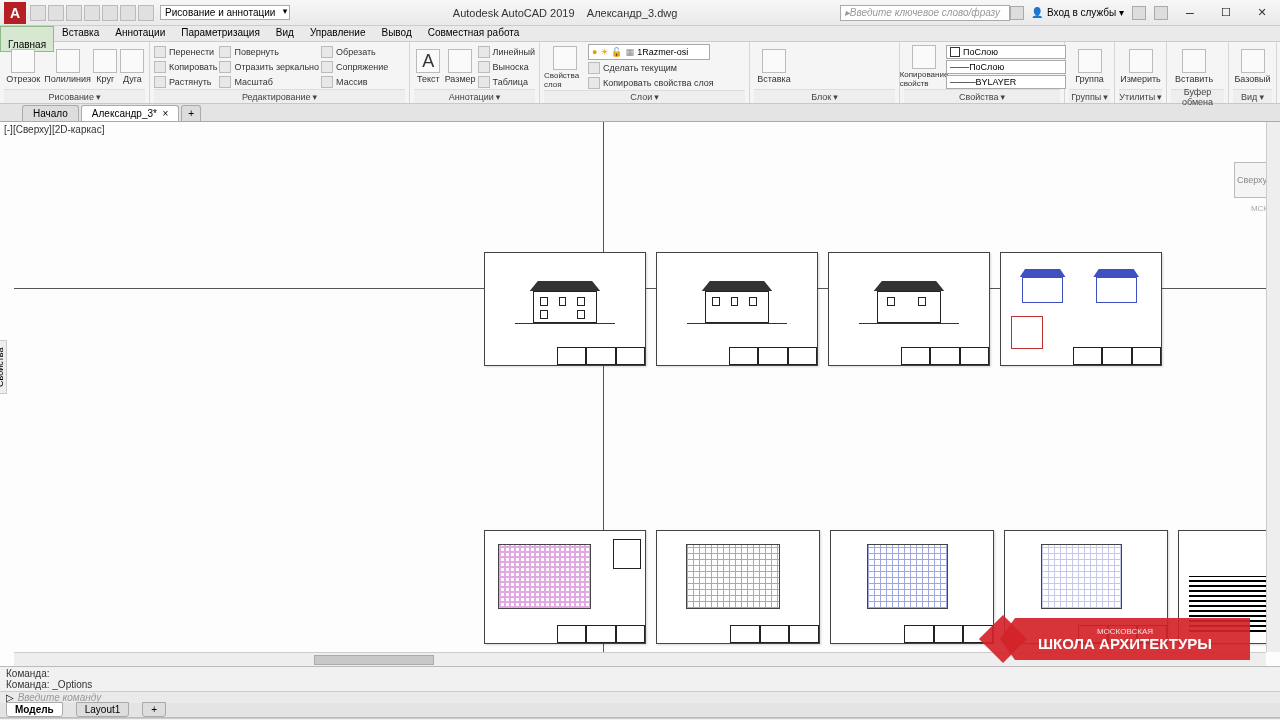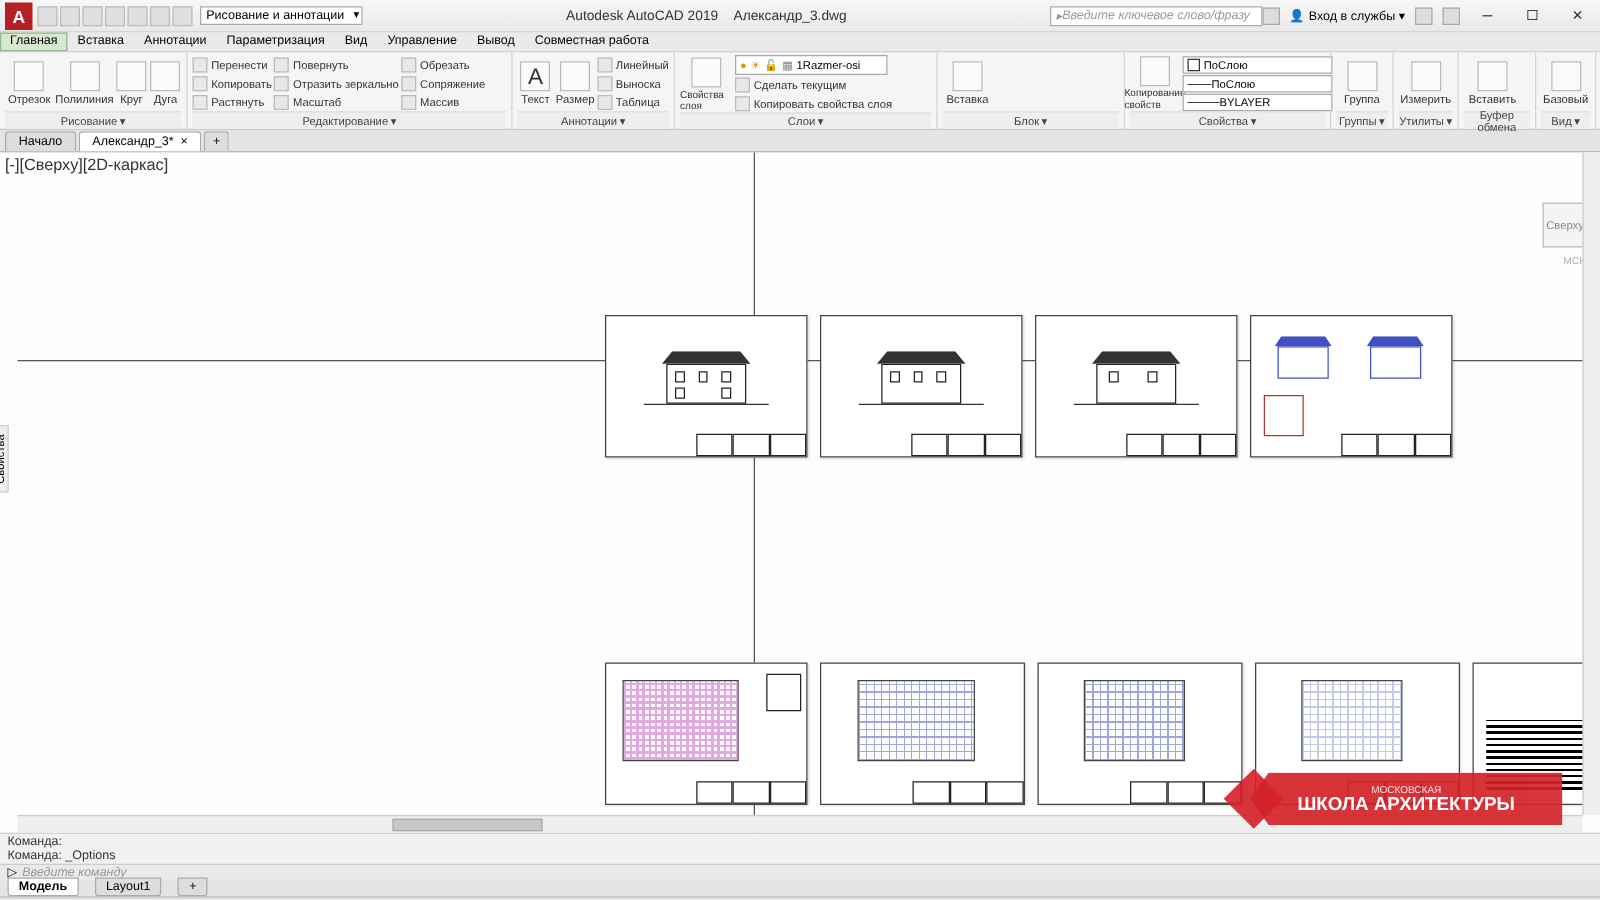--- a/index.html
+++ b/index.html
@@ -11,38 +11,38 @@
 .ws-selector { margin-left: 6px; font-size: 10px; border: 1px solid #aaa; background: #fff; padding: 1px 14px 1px 4px; position: relative; }
 .ws-selector::after { content: "▾"; position: absolute; right: 2px; top: 0; font-size: 9px; }
 .title-center { flex: 1; text-align: center; font-size: 11px; color: #333; }
 .search-box { width: 170px; height: 16px; border: 1px solid #aaa; background: #fff; font-size: 10px; font-style: italic; color: #999; padding: 0 4px; display: flex; align-items: center; }
 .title-right { display: flex; align-items: center; gap: 8px; margin-right: 4px; font-size: 10px; }
 .title-right .icon-sm { width: 14px; height: 14px; background: #ddd; border: 1px solid #aaa; }
 .win-btn { width: 28px; height: 18px; display: flex; align-items: center; justify-content: center; font-size: 11px; }
 .win-btn.close { color: #333; }
 .menubar { height: 16px; background: #eaeaea; display: flex; font-size: 10px; border-bottom: 1px solid #ccc; }
 .menu-item { padding: 1px 8px; cursor: default; }
-.menu-item.active { background: #d6e8d0; border: 1px solid #8fb98a; padding: 0 7px; }
+.menu-item.active { background: #d6e8d0; border: 1px solid #8fb98a; padding: 12px 7px; }
 .ribbon { height: 62px; background: #f5f5f5; border-bottom: 1px solid #c8c8c8; display: flex; }
 .panel { border-right: 1px solid #d5d5d5; padding: 2px 4px 0 4px; display: flex; flex-direction: column; }
 .panel-body { flex: 1; display: flex; align-items: center; gap: 2px; }
 .panel-label { height: 14px; font-size: 9px; text-align: center; color: #444; background: #eee; border-top: 1px solid #ddd; display: flex; align-items: center; justify-content: center; gap: 2px; }
 .big-btn { display: flex; flex-direction: column; align-items: center; justify-content: center; width: 46px; height: 44px; font-size: 9px; color: #333; }
 .big-btn .ico { width: 24px; height: 24px; border: 1px solid #bbb; background: #fafafa; margin-bottom: 1px; }
 .col { display: flex; flex-direction: column; gap: 1px; }
 .row-btn { display: flex; align-items: center; gap: 3px; font-size: 9px; color: #333; height: 14px; white-space: nowrap; }
 .row-btn .ico-s { width: 12px; height: 12px; background: #e8e8e8; border: 1px solid #bbb; }
 .layer-combo { width: 122px; height: 16px; border: 1px solid #aaa; background: #fff; font-size: 9px; display: flex; align-items: center; padding: 0 3px; gap: 3px; }
 .prop-combo { width: 120px; height: 14px; border: 1px solid #aaa; background: #fff; font-size: 9px; display: flex; align-items: center; padding: 0 3px; }
-.filetabs { height: 18px; background: #e4e4e4; display: flex; align-items: center; font-size: 10px; border-bottom: 1px solid #aaa; padding-left: 4px; gap: 0; }
+.filetabs { height: 18px; background: #e4e4e4; display: flex; align-items: center; font-size: 10px; border-bottom: 1px solid #aaa; padding-left: 22px; gap: 0; }
 .filetab { padding: 2px 10px; background: #ddd; border: 1px solid #aaa; border-bottom: none; border-radius: 3px 3px 0 0; margin-right: 2px; }
 .filetab.active { background: #fff; }
 .filetab.plus { padding: 2px 6px; }
 .canvas-area { position: relative; height: 544px; background: #fdfdfd; }
-.canvas-label { position: absolute; top: 2px; left: 4px; font-size: 13px; color: #333; }
+.canvas-label { position: absolute; top: 2px; left: 4px; font-size: 10px; color: #333; }
 .left-rail { position: absolute; left: 0; top: 50%; transform: translateY(-50%) rotate(-90deg); transform-origin: left center; font-size: 9px; background: #eee; padding: 1px 6px; border: 1px solid #ccc; }
 .viewcube { position: absolute; right: 10px; top: 40px; width: 36px; height: 36px; border: 1px solid #bbb; background: #f4f4f4; display: flex; align-items: center; justify-content: center; font-size: 9px; color: #888; }
 .mck { position: absolute; right: 12px; top: 82px; font-size: 8px; color: #aaa; }
 .crosshair-h { position: absolute; top: 166px; left: 14px; right: 0; height: 1px; background: #555; }
 .crosshair-v { position: absolute; top: 0; bottom: 0; left: 603px; width: 1px; background: #555; }
 .sheets-row { position: absolute; display: flex; gap: 10px; }
 .sheet { border: 1px solid #444; background: #fff; box-shadow: 1px 1px 2px rgba(0,0,0,0.15); position: relative; }
 .sheet-content { position: absolute; }
 .stamp { position: absolute; bottom: 0; right: 0; width: 55%; height: 18px; display: flex; }
 .stamp div { border: 0.5px solid #222; flex: 1; }

